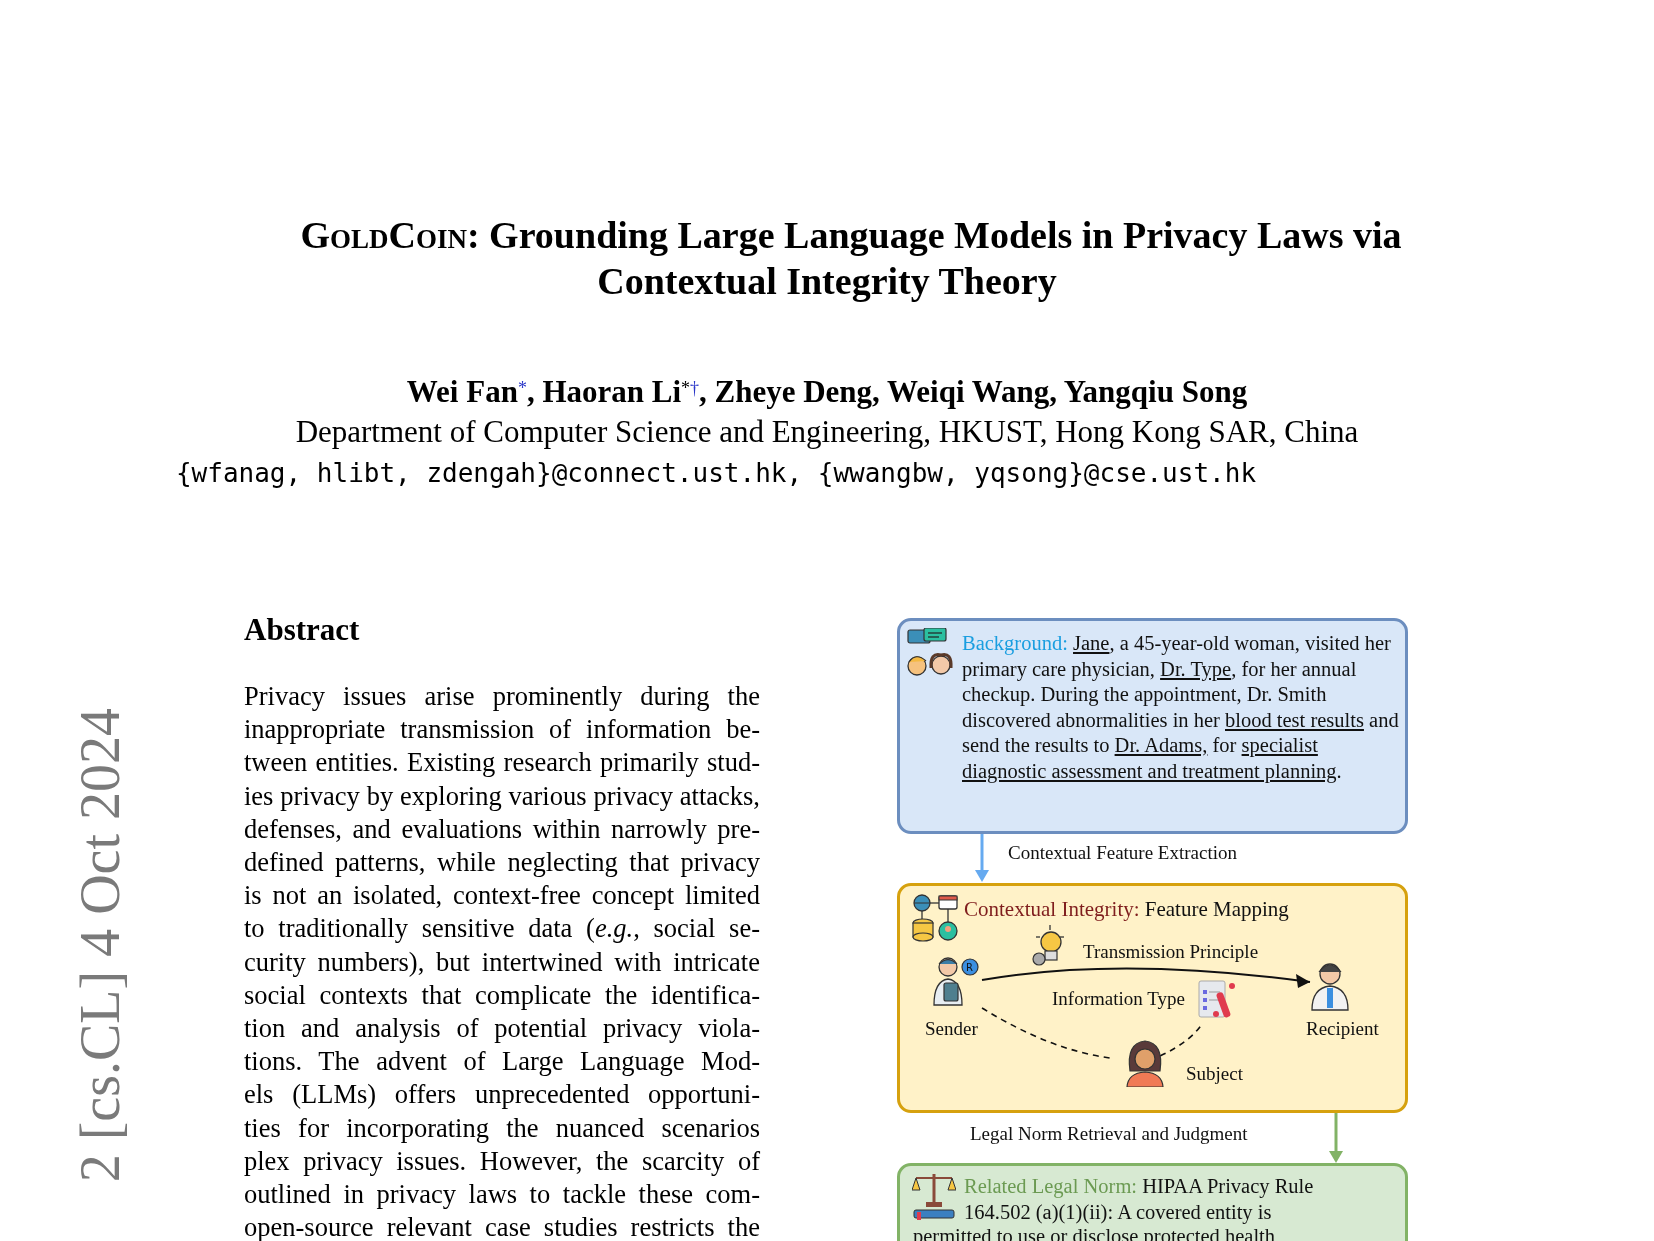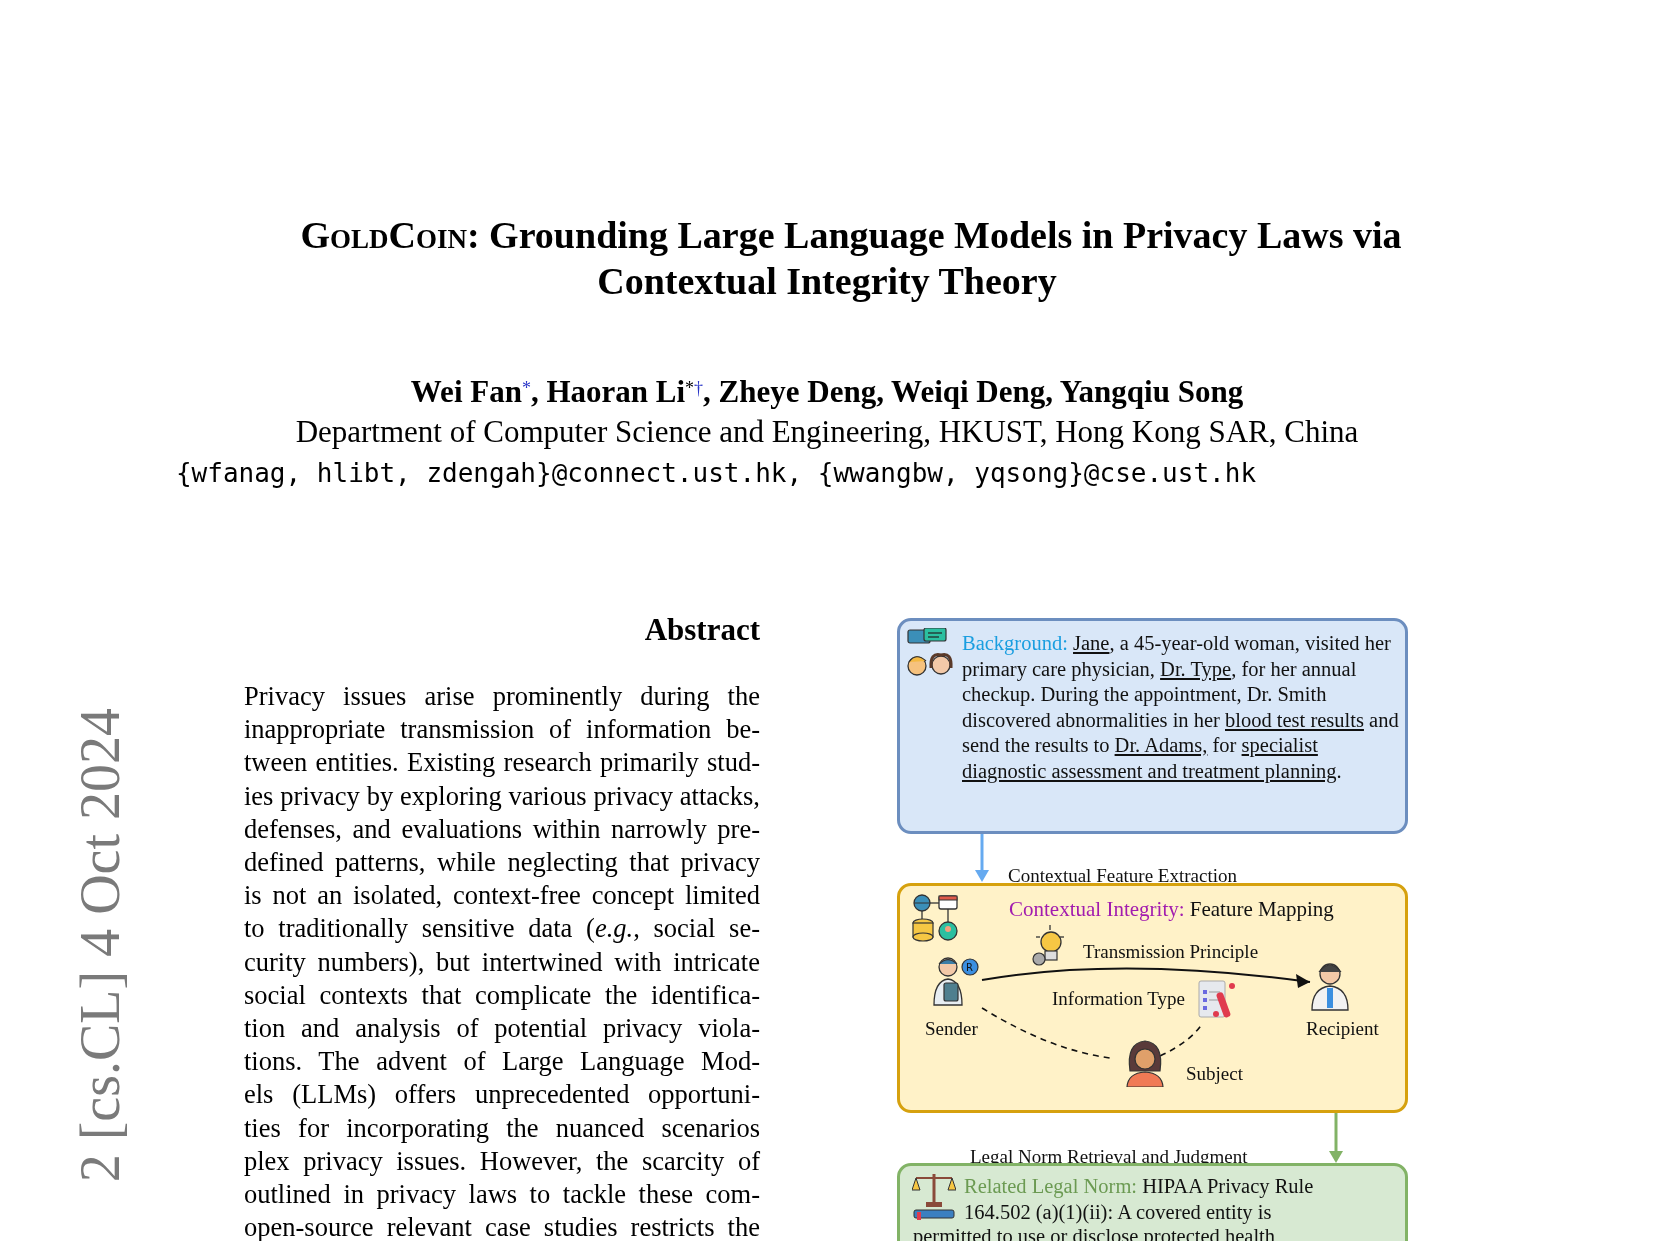--- a/index.html
+++ b/index.html
@@ -12,52 +12,52 @@
              font-weight:bold; font-size:31px; line-height:36px; }
   .authors sup { font-size:18px; font-weight:normal; vertical-align:top; position:relative; top:-4px; }
   .authors sup.blue { color:#2a36c8; }
   .affil { position:absolute; left:0; width:1654px; top:414px; text-align:center;
            font-size:31px; line-height:36px; }
   .emails { position:absolute; left:0; width:1432px; top:456px; text-align:center;
             font-family:"DejaVu Sans Mono", monospace; font-size:26px; line-height:34px; }
   .arxiv { position:absolute; left:-160px; top:938px; width:520px; height:60px;
            transform:rotate(-90deg); transform-origin:center center; color:#7a7a7a;
            font-size:56px; line-height:60px; white-space:nowrap; text-align:right; }
-  .abs-h { position:absolute; left:244px; width:516px; top:612px; text-align:right;
+  .abs-h { position:absolute; left:244px; width:516px; top:612px; text-align:left;
            font-weight:bold; font-size:31px; }
   .abstract { position:absolute; left:244px; width:516px; top:680px;
               font-size:26.5px; line-height:33.2px; text-align:justify; hyphens:manual; }
   .abstract .ln { display:block; text-align:justify; text-align-last:justify; white-space:nowrap; }
   .abstract .ln span { white-space:normal; }
   .box { position:absolute; border-radius:14px; box-sizing:border-box; }
   .box-bg { left:897px; top:618px; width:511px; height:216px; background:#d9e7f8; border:3px solid #6c8ebf; }
   .box-ci { left:897px; top:883px; width:511px; height:230px; background:#fff2c8; border:3px solid #d6a10e; }
   .box-ln { left:897px; top:1163px; width:511px; height:120px; background:#d7e9d2; border:3px solid #82b366; }
   .btext { position:absolute; font-size:20.5px; line-height:25.5px; color:#111; }
   .btext u { text-decoration:underline; text-underline-offset:2px; }
   .lbl-bg { color:#1a9ee0; }
-  .lbl-ci { color:#a21caf;margin-left:45px; }
+  .lbl-ci { color:#7f1d1d; }
   .lbl-ln { color:#6b9a52; }
   .small { position:absolute; font-size:19px; color:#111; }
-  .arrowlbl { position:absolute; font-size:19px; color:#111;margin-top:23px; }
+  .arrowlbl { position:absolute; font-size:19px; color:#111; }
   .icon { position:absolute; }
 </style>
 </head>
 <body>
 
 <div class="title">
   <span class="sc">GoldCoin</span><span>: Grounding Large Language Models in Privacy Laws via</span><br>
   <span>Contextual Integrity Theory</span>
 </div>
 
 <div class="authors">
   <span>Wei Fan</span><sup class="blue">*</sup>,
   <span>Haoran Li</span><sup>*</sup><sup class="blue">†</sup>,
   <span>Zheye Deng</span>,
-  <span>Weiqi Deng</span>,
+  <span>Weiqi Wang</span>,
   <span>Yangqiu Song</span>
 </div>
 <div class="affil">Department of Computer Science and Engineering, HKUST, Hong Kong SAR, China</div>
 <div class="emails">{wfanag, hlibt, zdengah}@connect.ust.hk, {wwangbw, yqsong}@cse.ust.hk</div>
 
 <div class="arxiv">2 [cs.CL] 4 Oct 2024</div>
 
 <div class="abs-h">Abstract</div>
 <div class="abstract">
   <span class="ln">Privacy issues arise prominently during the</span>

